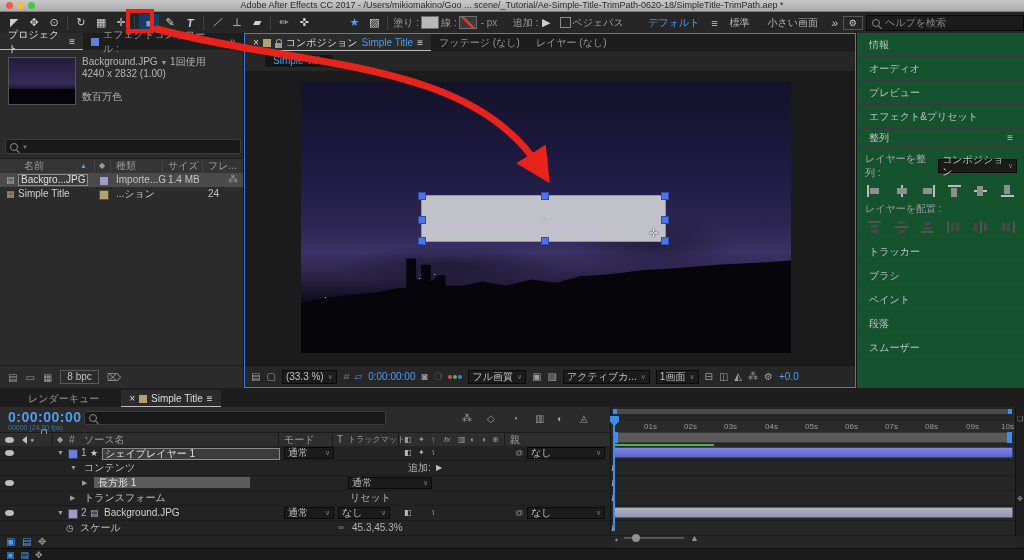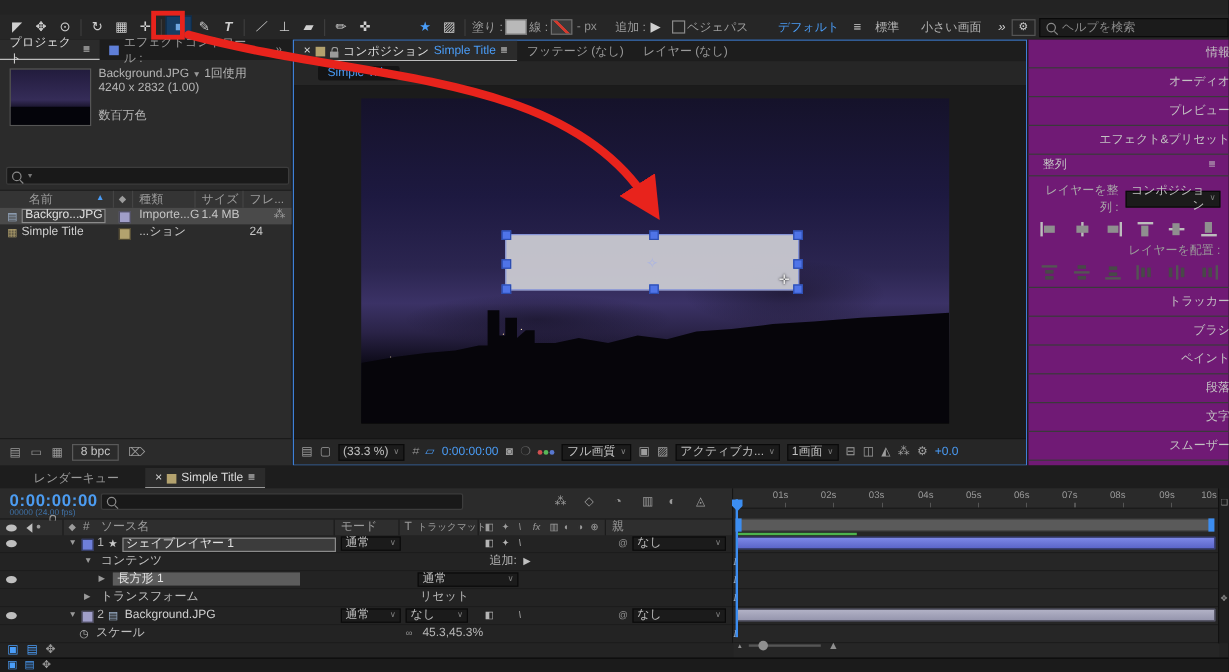--- a/index.html
+++ b/index.html
@@ -90,21 +90,21 @@
   .cursor{position:absolute;color:#e6e6e6;font-size:11px;text-shadow:0 0 2px #000;}
   .cbottom{position:absolute;left:0;bottom:0;right:0;height:21px;background:#262626;border-top:1px solid #151515;
            display:flex;align-items:center;gap:6px;padding:0 6px;color:#9e9e9e;}
   .dd{display:inline-flex;align-items:center;justify-content:space-between;background:#1b1b1b;
       border:1px solid #0a0a0a;height:12px;line-height:12px;padding:0 3px;color:#c0c0c0;gap:4px;}
   .caret{color:#7e7e7e;font-size:7px;}
   .blue{color:#4a9df8;}
   .chan{display:inline-flex;gap:1px;}
   .chan i{width:4px;height:4px;border-radius:50%;display:inline-block;}
   
-  .side{left:856px;top:33px;width:168px;height:355px;background:#701a75;border-left:1px solid #161616;text-align:right;}
+  .side{left:856px;top:33px;width:168px;height:355px;background:#14532d;border-left:1px solid #161616;}
   .sideitem{height:23px;line-height:23px;padding-left:12px;border-bottom:1px solid #3a3a3a;color:#c3c3c3;}
   .alignhdr{height:17px;line-height:17px;padding:0 12px;border-bottom:1px solid #3a3a3a;color:#c3c3c3;
             display:flex;justify-content:space-between;align-items:center;}
   .alignrow{display:flex;align-items:center;gap:4px;padding:5px 8px 2px 8px;color:#aaa;}
   .alico{position:relative;width:15px;height:12px;flex:0 0 auto;}
   .alico .bar{position:absolute;background:#bdbdbd;}
   .alico .blk{position:absolute;background:#8f8f8f;}
   .alico.dim .bar{background:#545454;}
   .alico.dim .blk{background:#484848;}
   .iconsrow{display:flex;justify-content:space-between;padding:3px 10px;}
@@ -125,21 +125,21 @@
   .i-eye{position:absolute;top:4px;width:9px;height:6px;background:#bfbfbf;border-radius:50%;}
   .i-lock{position:relative;width:7px;height:5px;background:#9a9a9a;margin-top:5px;}
   .i-lock::before{content:"";position:absolute;left:1px;top:-4px;width:4px;height:4px;border:1px solid #9a9a9a;
                   border-bottom:none;border-radius:3px 3px 0 0;}
   .i-spk{position:absolute;top:3px;width:0;height:0;border:4px solid transparent;border-right:5px solid #bfbfbf;}
   
   .tright{position:absolute;left:610px;top:19px;width:405px;height:129px;background:#262626;border-left:1px solid #141414;}
   .minibar{position:absolute;left:2px;top:2px;width:399px;height:5px;background:#4a4a4a;border-radius:2px;}
   .minibar::before,.minibar::after{content:"";position:absolute;top:0;width:4px;height:5px;background:#3c8df0;}
   .minibar::before{left:0;} .minibar::after{right:0;}
-  .ruler{position:absolute;left:0;top:0;width:405px;height:16px;background:#2a2a2a;border-bottom:1px solid #1a1a1a;
+  .ruler{position:absolute;left:0;top:14px;width:405px;height:16px;background:#2a2a2a;border-bottom:1px solid #1a1a1a;
          background-image:repeating-linear-gradient(90deg,#555 0 1px,transparent 1px 40.2px);
          background-position:3px 0;background-size:100% 4px;background-repeat:no-repeat;
          background-position-y:12px;}
   .rlabel{position:absolute;top:1px;font-size:8px;color:#9a9a9a;}
   .workarea{position:absolute;left:2px;top:25px;width:399px;height:11px;background:#3a3a3a;}
   .workarea .inner{position:absolute;left:1px;right:1px;top:1px;bottom:1px;background:#5a5a5a;}
   .workarea::before,.workarea::after{content:"";position:absolute;top:0;width:5px;height:11px;background:#3c8df0;z-index:2;}
   .workarea::before{left:0;}.workarea::after{right:0;}
   .greenbar{position:absolute;left:3px;top:37px;width:100px;height:3px;background:#4db34d;}
   .trrows{position:absolute;left:0;top:39px;width:405px;}
@@ -160,20 +160,26 @@
              display:flex;align-items:center;gap:6px;padding-left:6px;box-sizing:border-box;font-size:9px;}
   
   .redbox{left:126px;top:9px;width:28px;height:24px;border:4px solid #e8231c;box-sizing:border-box;z-index:30;}
   .arrowsvg{left:0;top:0;width:1024px;height:560px;pointer-events:none;z-index:29;}
 </style>
 </head>
 <body>
 
 <div id="app">
 
+  <div class="abs titlebar">
+    <span class="tl-dot" style="left:6px;background:#f5574e"></span>
+    <span class="tl-dot" style="left:17px;background:#f6bd3b"></span>
+    <span class="tl-dot" style="left:28px;background:#43c645"></span>
+    <span>Adobe After Effects CC 2017 - /Users/mikiomakino/Goo ... scene/_Tutorial/Ae-Simple-Title-TrimPath-0620-18/SimpleTitle-TrimPath.aep *</span>
+  </div>
 
   <div class="abs toolbar">
     <span style="width:8px"></span>
     <span class="tool">
         <i>◤</i>
       </span>
     <span class="tool">
         <i>✥</i>
       </span>
     <span class="tool">
@@ -468,21 +474,20 @@
       <span class="alico dim">
           <i class="bar" style="right:0;top:0;width:2px;height:12px"></i>
           <i class="blk" style="left:2px;top:2px;width:3px;height:8px"></i>
           <i class="blk" style="left:7px;top:2px;width:3px;height:8px"></i>
         </span>
     </div>
     <div class="sideitem">トラッカー</div>
     <div class="sideitem">ブラシ</div>
     <div class="sideitem">ペイント</div>
     <div class="sideitem">段落</div>
-    <div class="sideitem">文字</div>
     <div class="sideitem">スムーザー</div>
   </div>
 
   <div class="abs timeline">
     <div class="ttabs">
       <span class="ptab" style="margin-left:20px">レンダーキュー</span>
       <span class="ptab active" style="margin-left:14px">
         <i>×</i>
         <span class="sq" style="background:#b3a26e"></span>
         <span>Simple Title</span>

